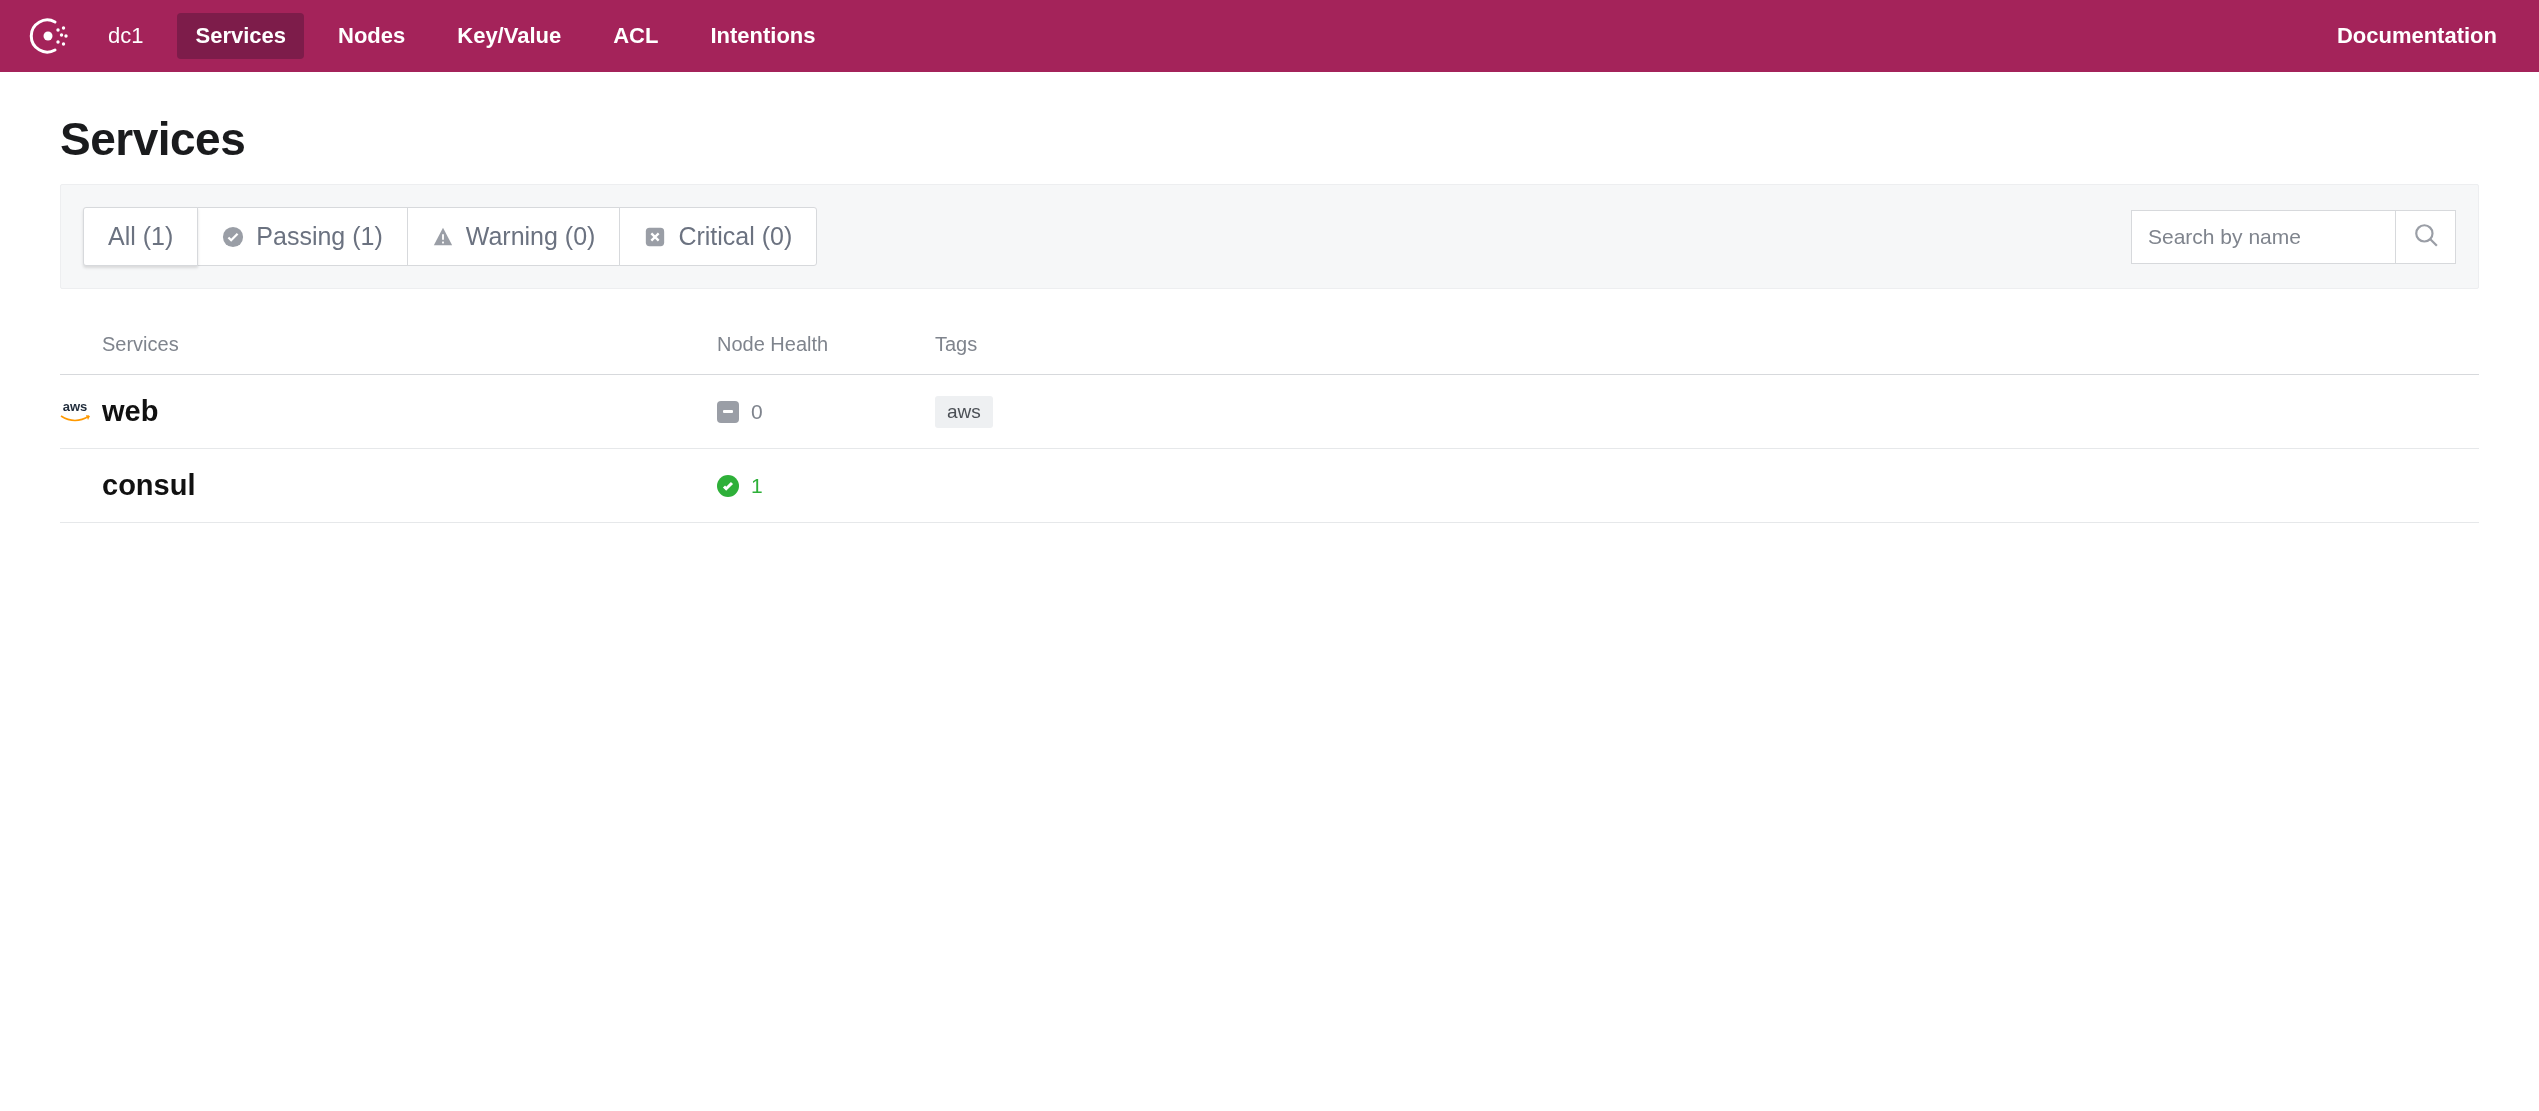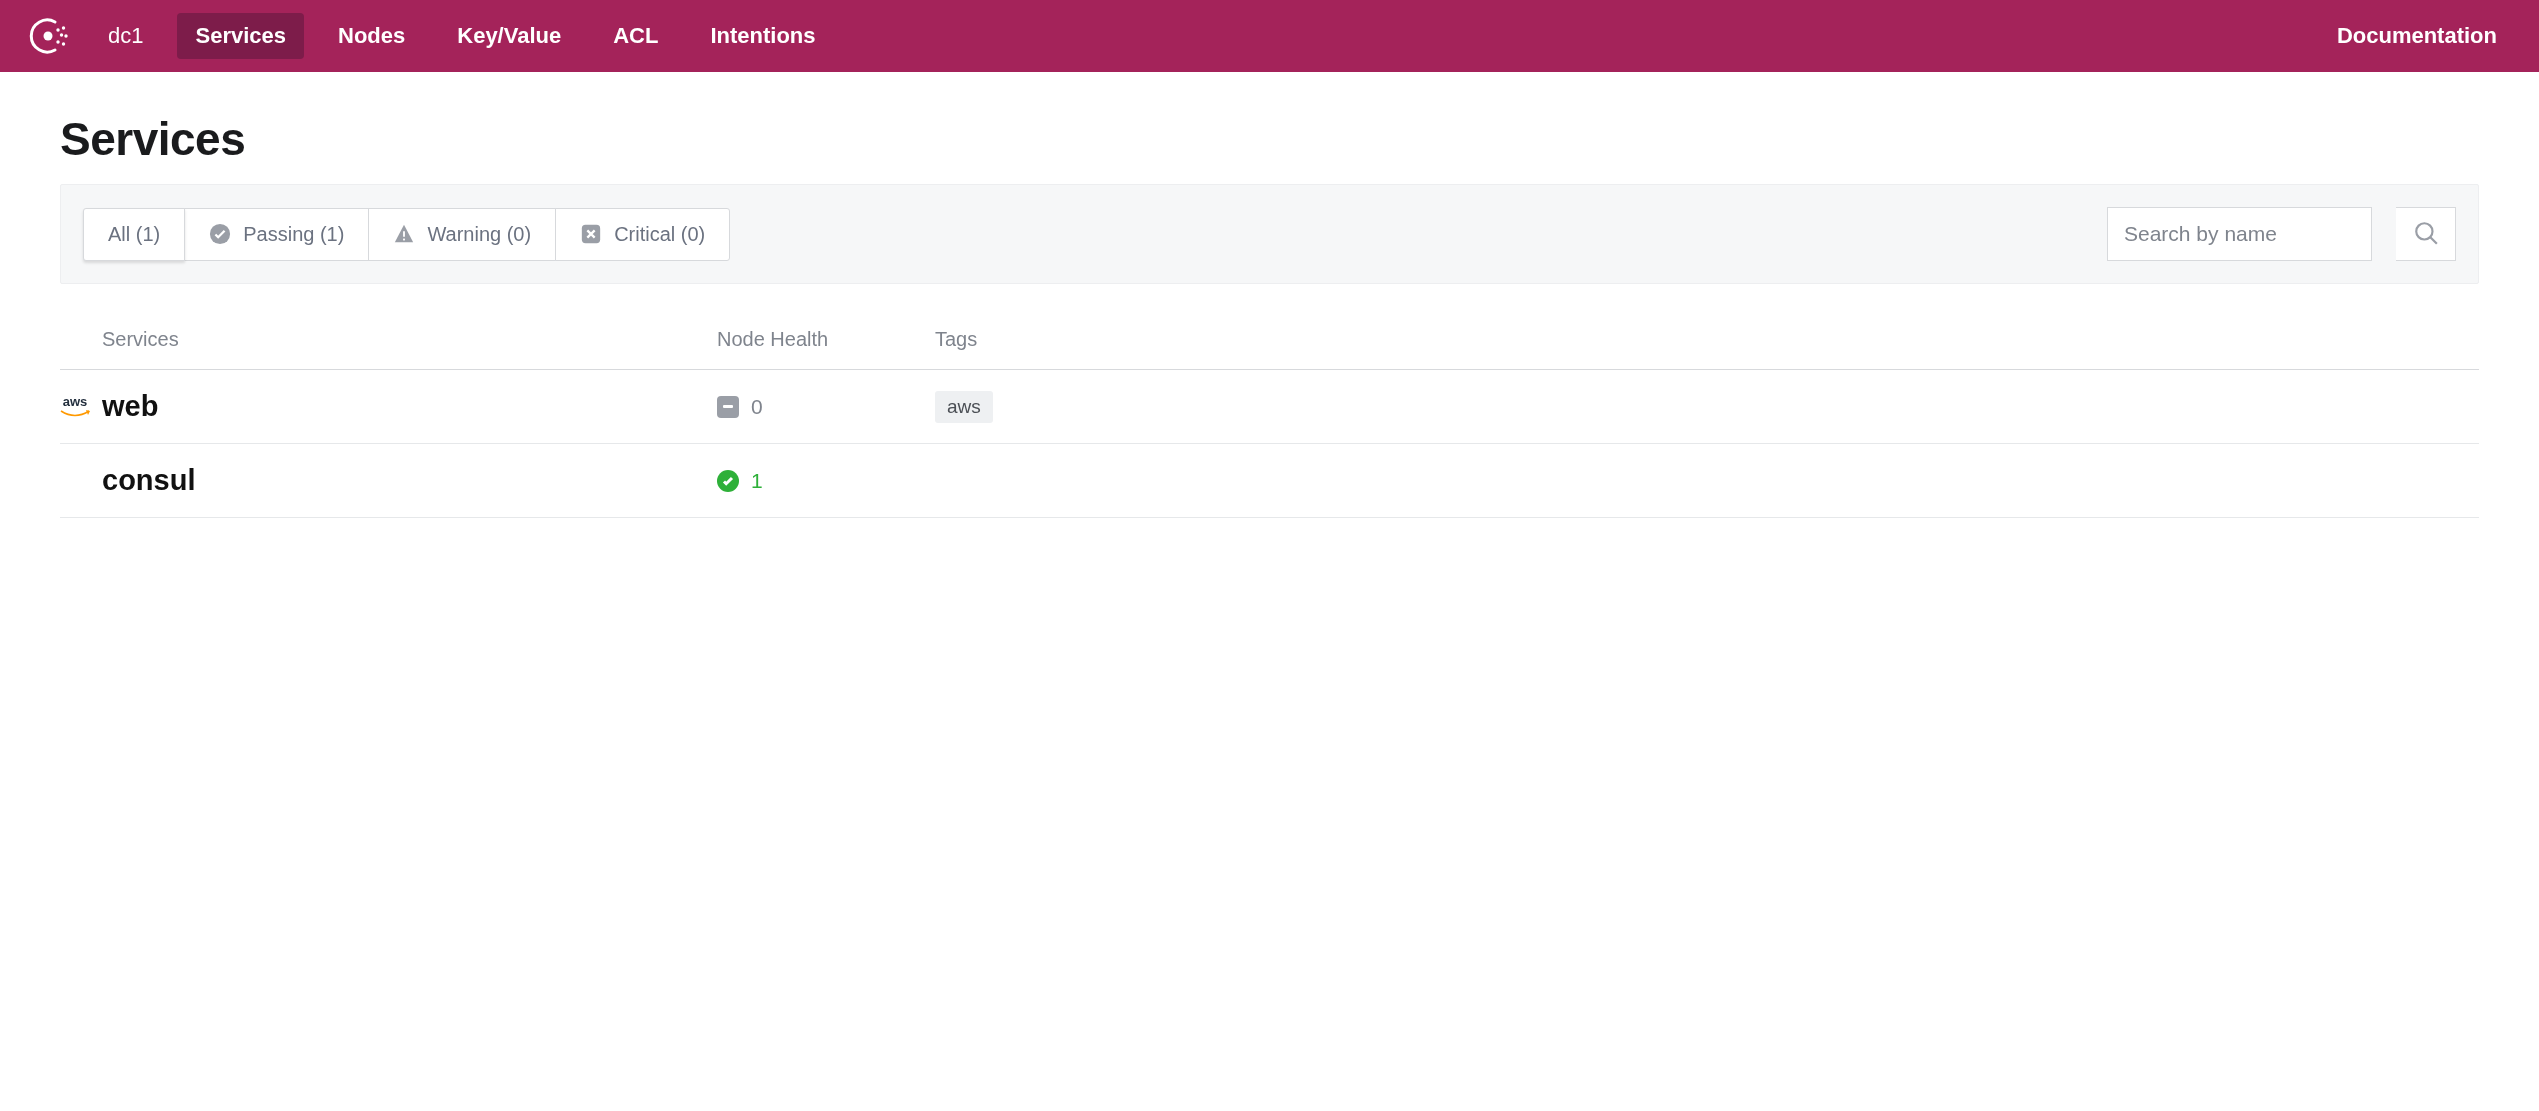--- a/index.html
+++ b/index.html
@@ -28,28 +28,28 @@
   .nav-right { margin-left:auto; }
   .nav-right .nav-link { font-weight:600; }
 
   
   .page { padding: 40px 60px; }
   .page-title { font-size:46px; font-weight:700; color:#1a1b1d; margin-bottom:18px; letter-spacing:-0.5px;}
 
   
   .filterbar { background: var(--gray-50); border:1px solid #edeef0; padding:22px 22px; border-radius:2px; display:flex; align-items:center; }
   .filter-group { display:flex; }
-  .filter-btn { display:flex; align-items:center; gap:12px; background:#fff; border:1px solid var(--gray-200); padding:14px 24px; font-size:20px; color:var(--gray-600); cursor:pointer; }
+  .filter-btn { display:flex; align-items:center; gap:12px; background:#fff; border:1px solid var(--gray-200); padding:14px 24px; font-size:25px; color:var(--gray-600); cursor:pointer; }
   .filter-btn + .filter-btn { margin-left:-1px; }
   .filter-btn:first-child { border-top-left-radius:3px; border-bottom-left-radius:3px;}
   .filter-btn:last-child { border-top-right-radius:3px; border-bottom-right-radius:3px;}
   .filter-btn.active { box-shadow: 0 2px 3px rgba(0,0,0,0.12); position:relative; z-index:2; }
   .filter-icon { width:22px; height:22px; display:flex; align-items:center; justify-content:center; }
   .filter-icon svg { width:22px; height:22px; fill:var(--gray-400); }
-  .search-wrap { margin-left:auto; display:flex;gap:24px; }
+  .search-wrap { margin-left:auto; display:flex; }
   .search-input { width:265px; height:54px; border:1px solid var(--gray-200); padding:0 16px; font-size:21px; color:#333; background:#fff; outline:none;}
   .search-input::placeholder { color:var(--gray-500); }
   .search-btn { width:60px; height:54px; border:1px solid var(--gray-200); border-left:none; background:#fff; display:flex; align-items:center; justify-content:center; cursor:pointer;}
   .search-btn svg { width:26px; height:26px; stroke:var(--gray-400); fill:none; stroke-width:2;}
 
   
   .table { width:100%; margin-top:30px; }
   .thead { display:flex; padding:14px 0 18px 42px; border-bottom:1px solid var(--gray-200); }
   .th { font-size:20px; color:var(--gray-500); font-weight:500; }
   .col-service { flex:0 0 575px; }

